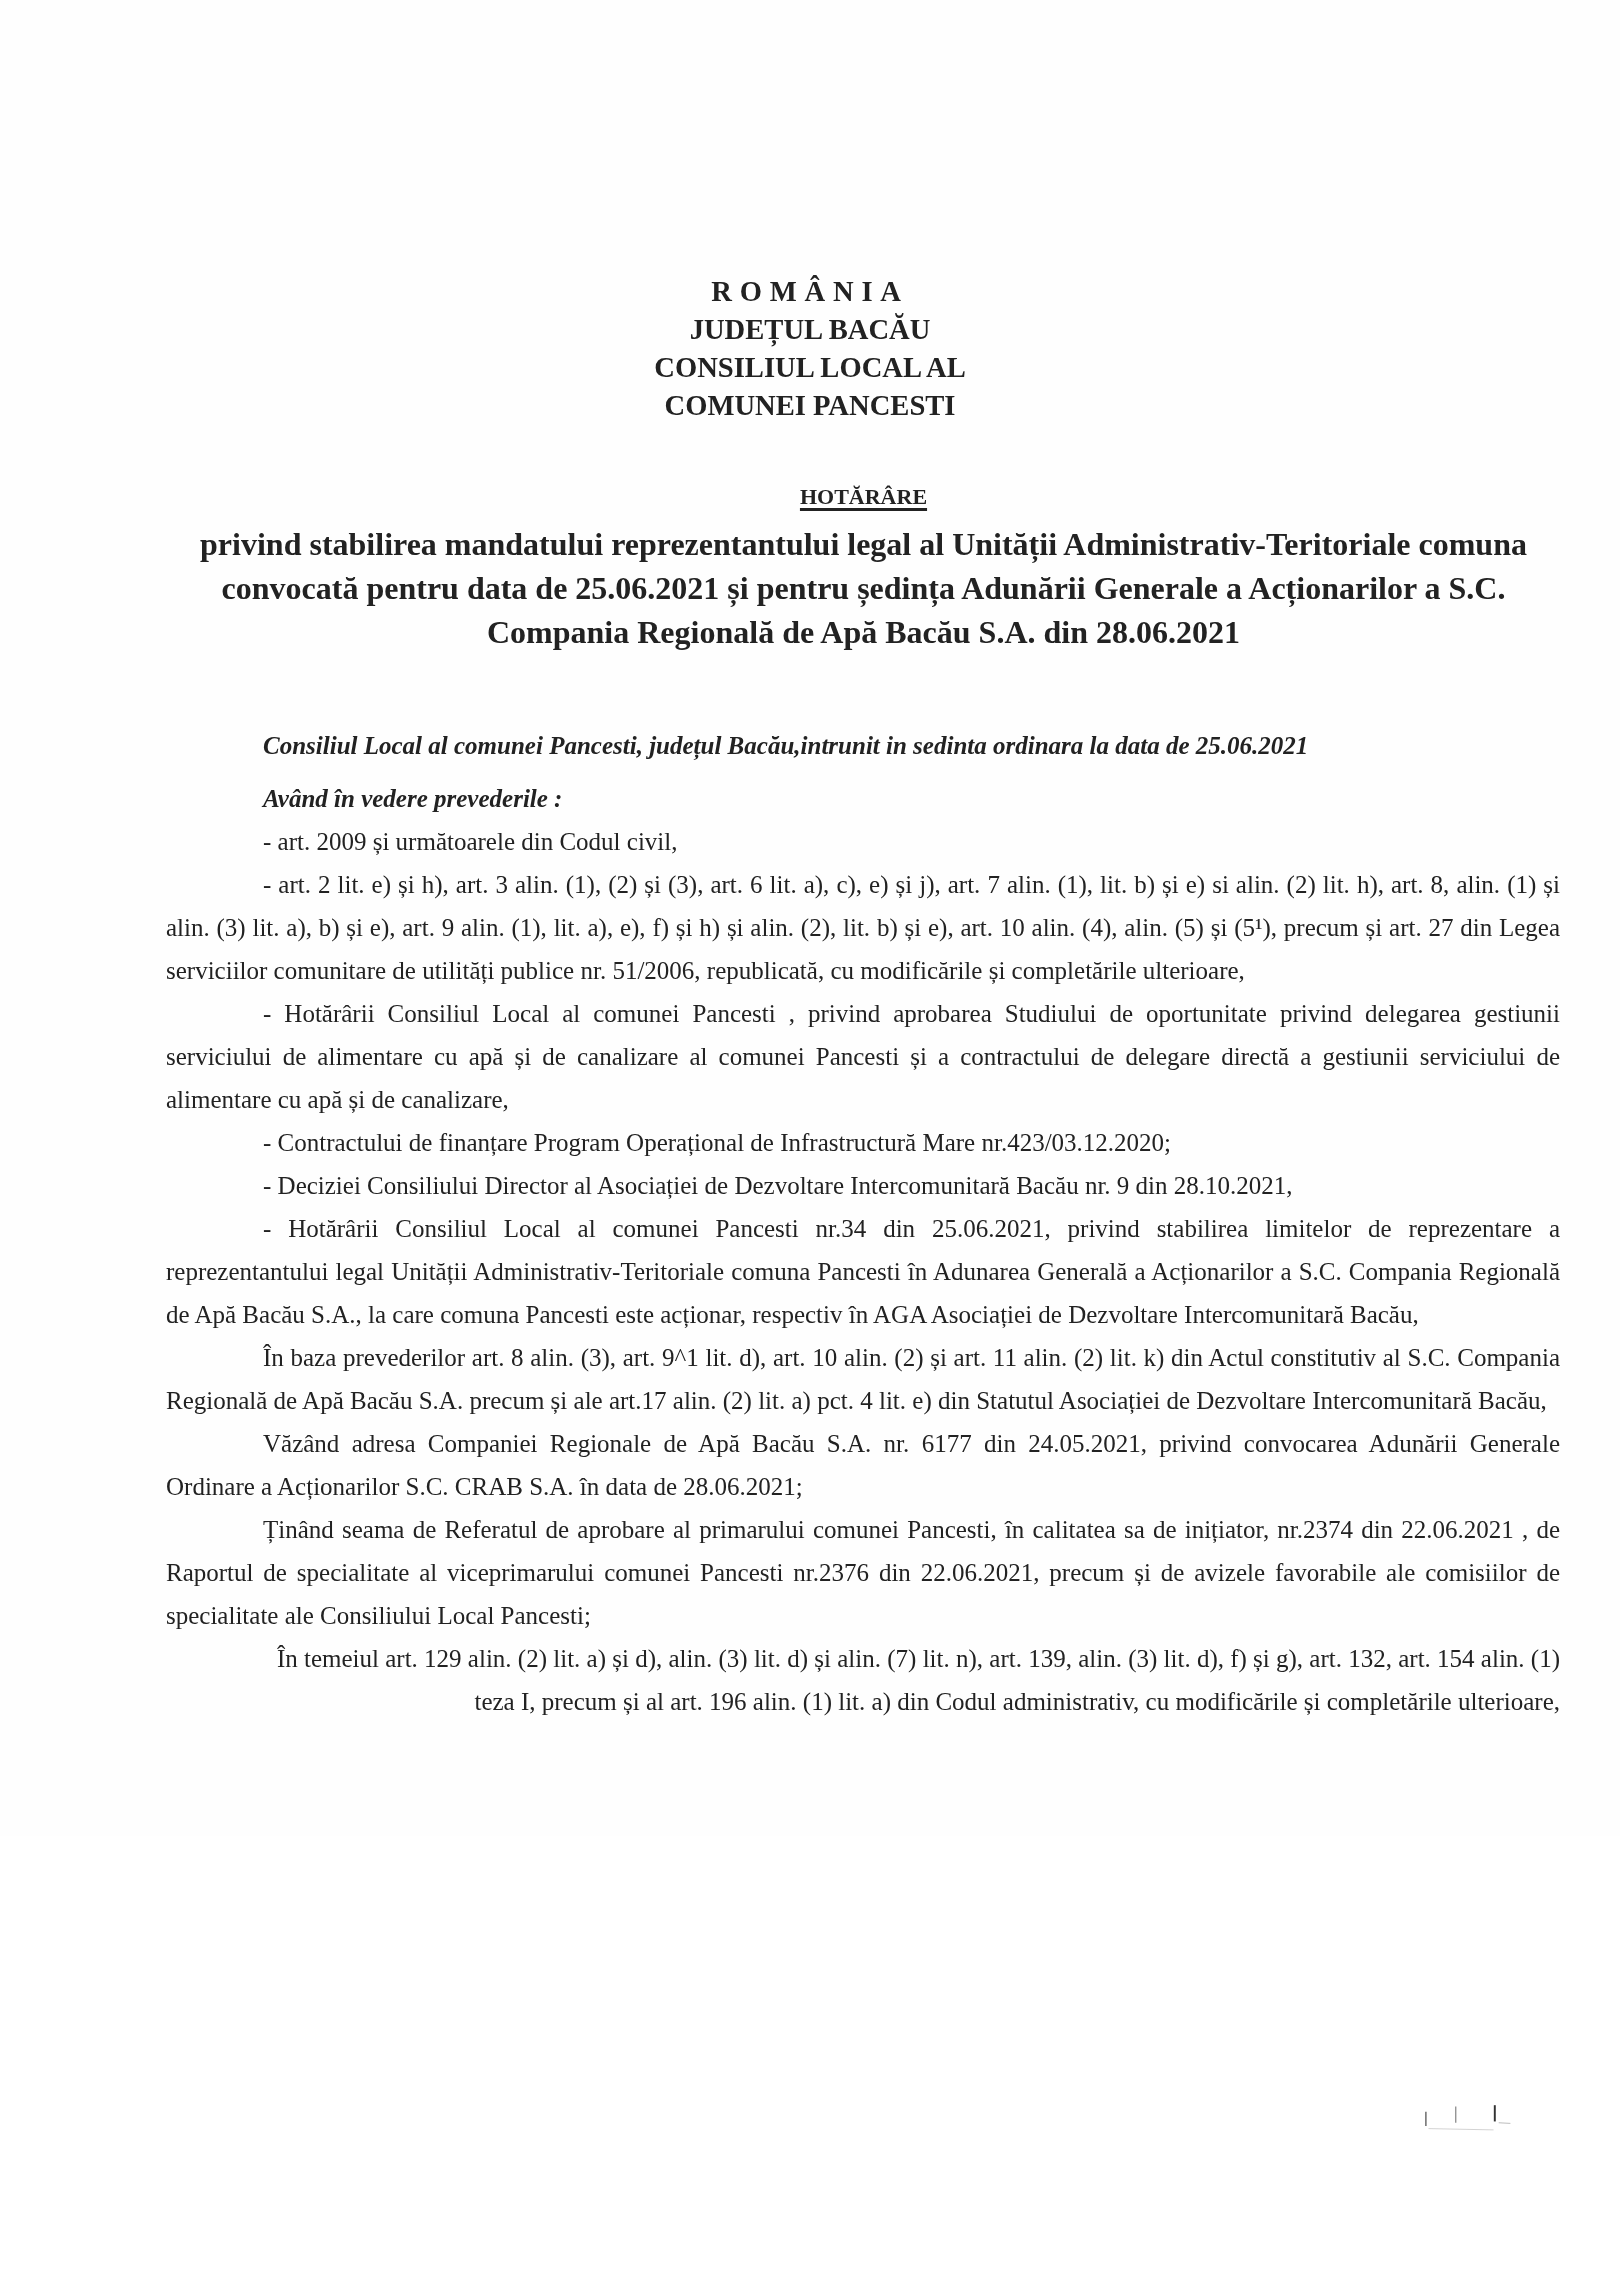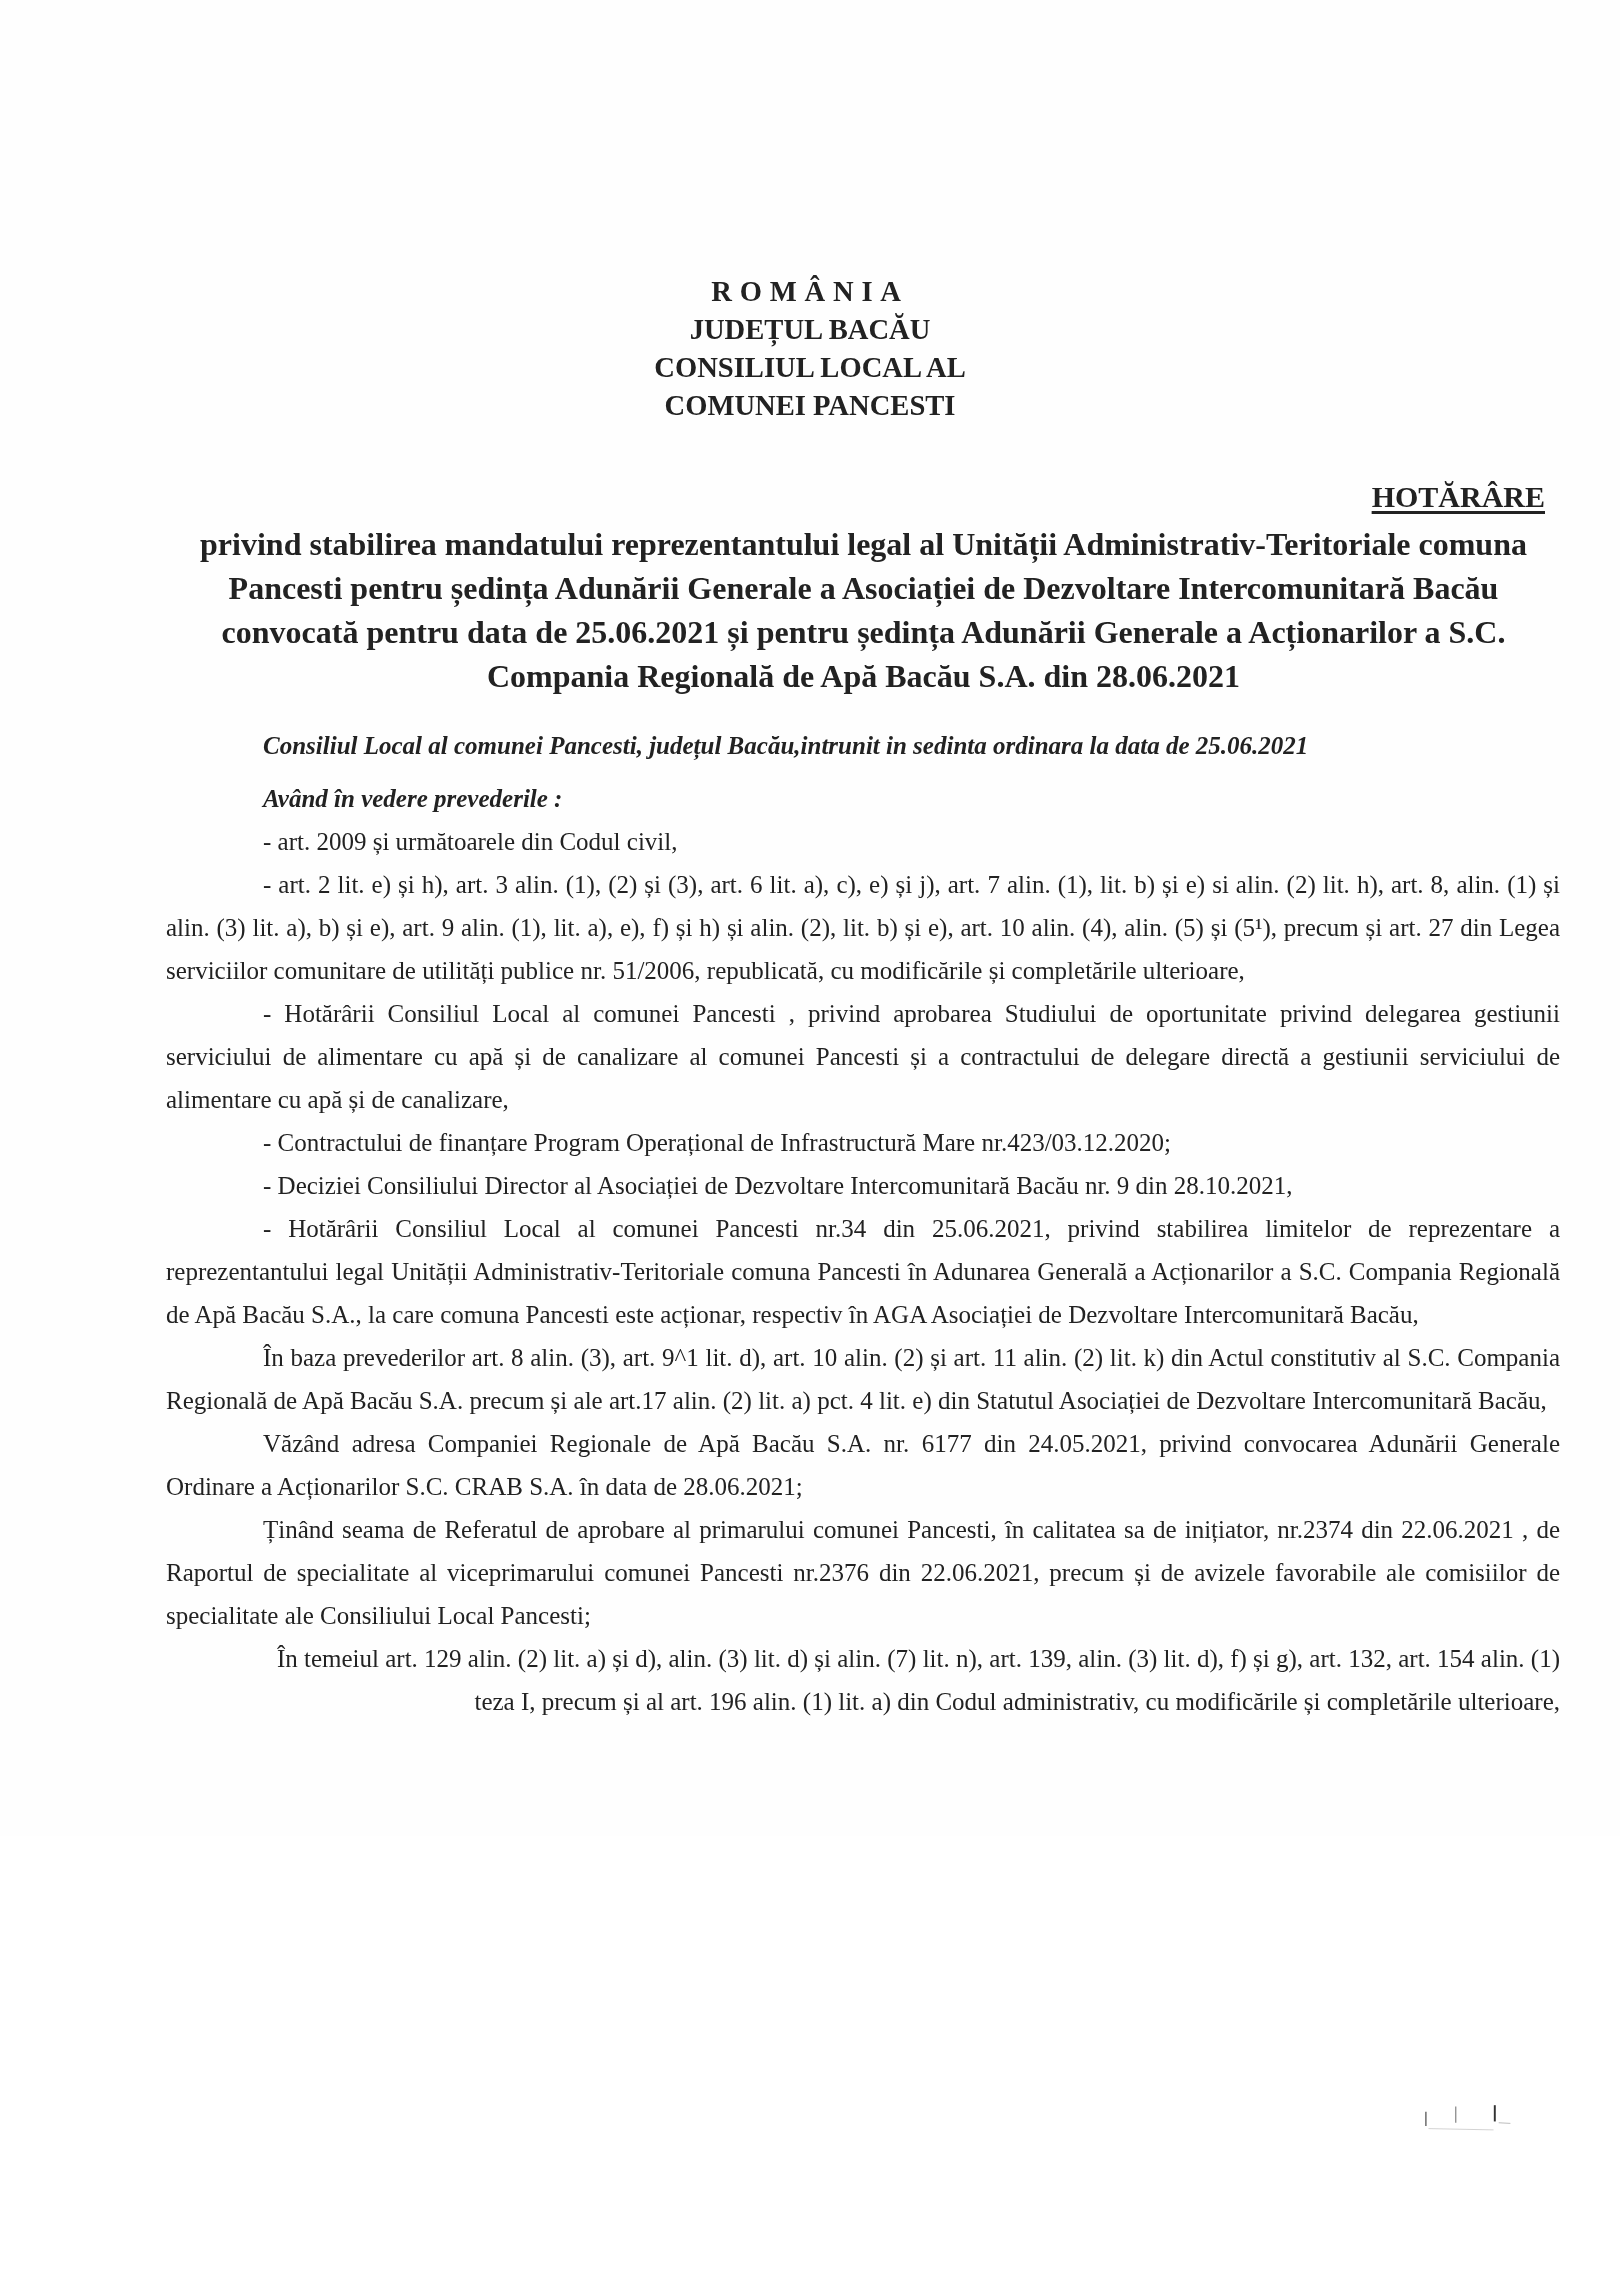--- a/index.html
+++ b/index.html
@@ -40,27 +40,26 @@
     .title-block {
       position: absolute;
       left: 182px;
       top: 476px;
       width: 1363px;
       text-align: center;
       font-weight: bold;
       color: #222;
     }
     .title-block .doc-type {
-      font-size: 30px;
+      font-size: 22px;
       line-height: 42px;
       text-decoration: underline;
       text-decoration-thickness: 2.6px;
       text-underline-offset: 3.9px;
       margin-bottom: 3.9px;
-      text-align: right;
     }
     .title-block .subject {
       font-size: 32px;
       line-height: 44px;
     }
     .body-text {
       position: absolute;
       left: 166px;
       top: 724px;
       width: 1394px;
@@ -102,21 +101,20 @@
   <div class="header">
     <div class="country">ROMÂNIA</div>
     <div>JUDEȚUL BACĂU</div>
     <div>CONSILIUL LOCAL AL</div>
     <div>COMUNEI PANCESTI</div>
   </div>
 
   <div class="title-block">
     <div class="doc-type">HOTĂRÂRE</div>
     <div class="subject">privind stabilirea mandatului reprezentantului legal al Unității Administrativ-Teritoriale comuna</div>
-    <div class="subject">Pancesti  pentru ședința Adunării Generale a Asociației de Dezvoltare Intercomunitară Bacău</div>
     <div class="subject">convocată pentru data de 25.06.2021 și pentru ședința Adunării Generale a Acționarilor a S.C.</div>
     <div class="subject">Compania Regională de Apă Bacău S.A. din 28.06.2021</div>
   </div>
 
   <div class="body-text">
     <p class="intro">Consiliul Local al comunei Pancesti, județul Bacău,intrunit in sedinta ordinara la data de 25.06.2021</p>
     <p class="avand">Având în vedere prevederile :</p>
     <p>- art. 2009 și următoarele din Codul civil,</p>
     <p>- art. 2 lit. e) și h), art. 3 alin. (1), (2) și (3), art. 6 lit. a), c), e) și j), art. 7 alin. (1), lit. b) și e) si alin. (2) lit. h), art. 8, alin. (1) și alin. (3) lit. a), b) și e), art. 9 alin. (1), lit. a), e), f) și h) și alin. (2), lit. b) și e), art. 10 alin. (4), alin. (5) și (5¹), precum și  art. 27 din Legea serviciilor comunitare de utilități publice nr. 51/2006, republicată, cu modificările și completările ulterioare,</p>
     <p>- Hotărârii Consiliul Local al comunei Pancesti  , privind aprobarea Studiului de oportunitate privind delegarea gestiunii serviciului de alimentare cu apă și de canalizare al comunei Pancesti și a contractului de delegare directă a gestiunii serviciului de alimentare cu apă și de canalizare,</p>

